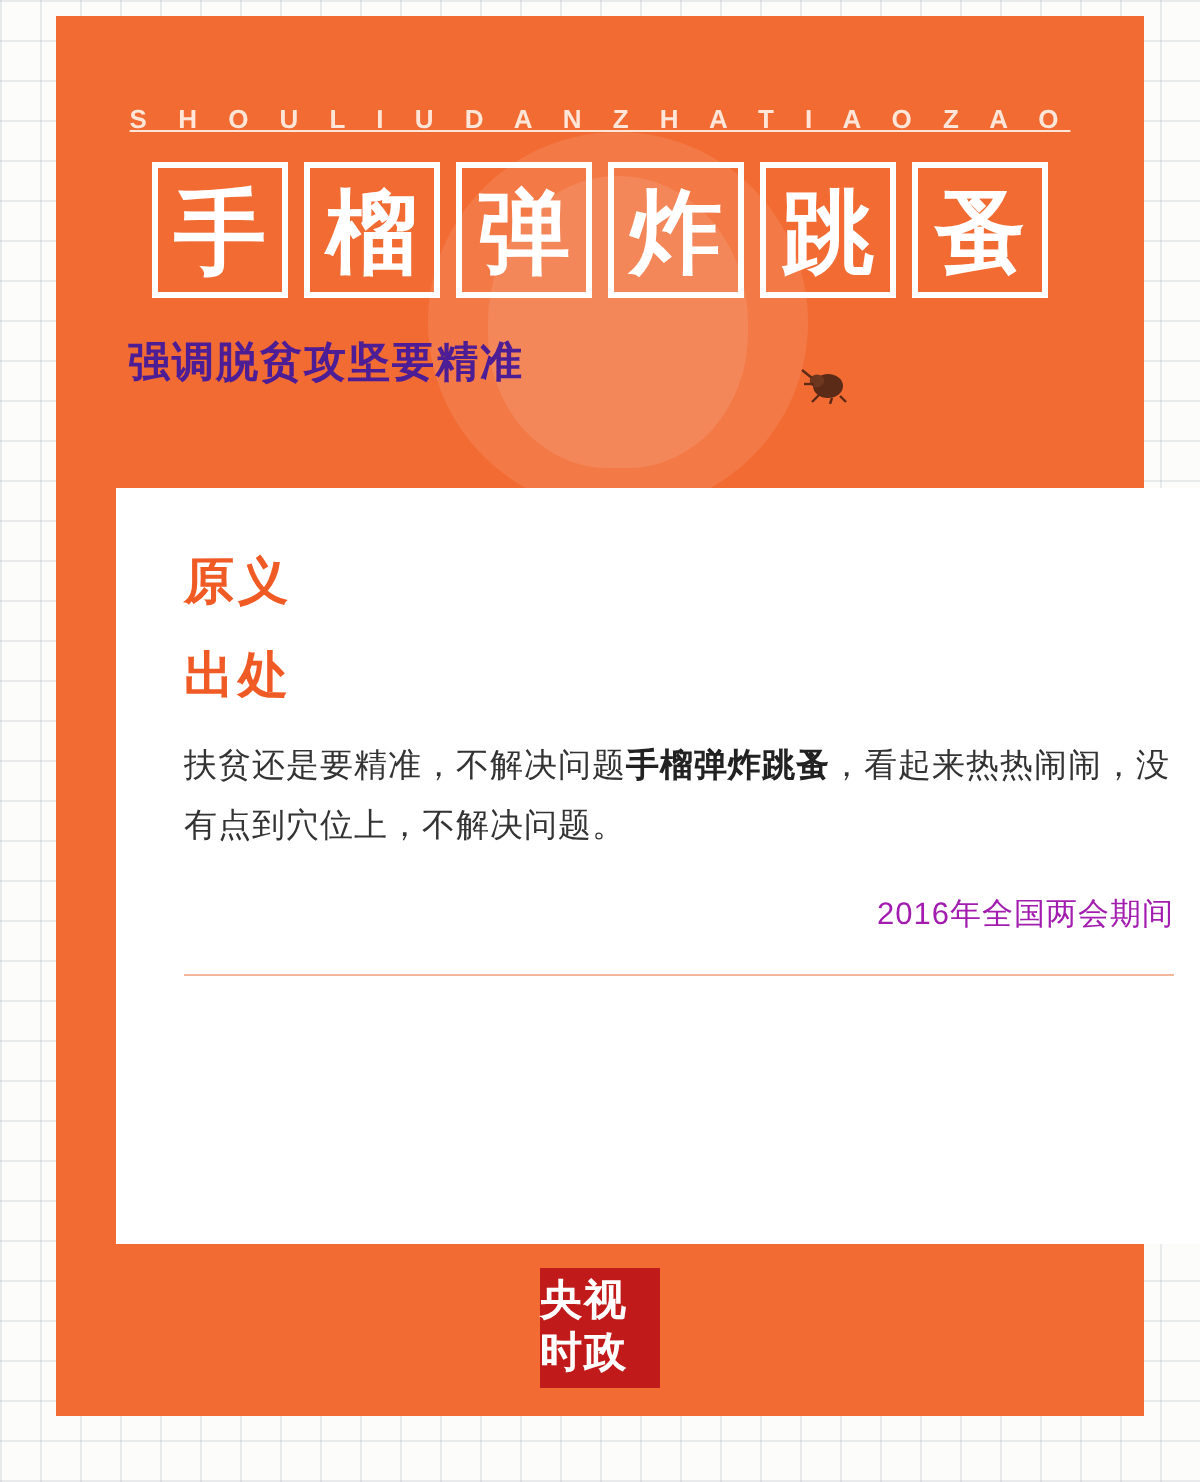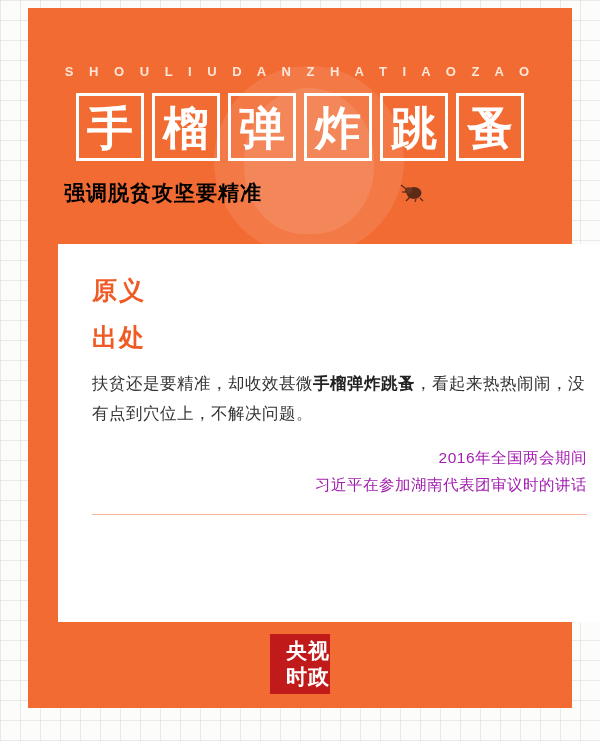--- a/index.html
+++ b/index.html
@@ -56,23 +56,24 @@
     height: 146px;
     border-radius: 50% 50% 46% 46%;
     background: rgba(255,255,255,0.10);
   }
   .pinyin {
     position: relative;
     text-align: center;
     color: #ffe6d8;
     font-size: 13px;
     letter-spacing: 6px;
-    padding-top: 56px;
+    padding-top: 44px;
     font-weight: 600;
     white-space: nowrap;
+    text-decoration: underline;
   }
   .title-row {
     position: relative;
     display: flex;
     justify-content: center;
     gap: 8px;
     margin-top: 14px;
   }
   .title-box {
     width: 68px;
@@ -83,21 +84,21 @@
     line-height: 64px;
     text-align: center;
     font-weight: 700;
     font-family: "DejaVu Sans", "Liberation Sans", sans-serif;
     box-sizing: border-box;
   }
   .subtitle {
     position: relative;
     margin-top: 18px;
     margin-left: 36px;
-    color: #000000;
+    color: #4c1d95;
     font-size: 21px;
     font-weight: 700;
     letter-spacing: 1px;
   }
   .flea {
     position: absolute;
     left: 372px;
     top: 174px;
     width: 26px;
     height: 20px;
@@ -159,21 +160,21 @@
     position: absolute;
     left: 242px;
     top: 12px;
     width: 60px;
     height: 60px;
     background: #c01a1a;
     color: #ffffff;
     font-size: 21px;
     font-weight: 700;
     line-height: 26px;
-    text-align: right;
+    text-align: left;
     padding-top: 4px;
     box-sizing: border-box;
     letter-spacing: 1px;
   }
   .logo span { display: block; }
 </style>
 </head>
 <body>
 
 <div class="page">
@@ -203,25 +204,24 @@
         <path d="M10 15 L6 19" stroke="#5b2b18" stroke-width="1.2" fill="none"></path>
         <path d="M16 17 L15 20" stroke="#5b2b18" stroke-width="1.2" fill="none"></path>
         <path d="M20 16 L23 19" stroke="#5b2b18" stroke-width="1.2" fill="none"></path>
       </svg>
     </div>
 
     <div class="sheet">
       <h2 class="sec-head">原义</h2>
 
       <h2 class="sec-head second">出处</h2>
-      <p class="para"><span>扶贫还是要精准，却收效甚微</span><b>手榴弹炸跳蚤</b><span>，看起来热热闹闹，没有点到穴位上，不解决问题。</span></p>
+      <p class="para"><span>扶贫还是要精准，不解决问题</span><b>手榴弹炸跳蚤</b><span>，看起来热热闹闹，没有点到穴位上，不解决问题。</span></p>
 
       <div class="attribution">
         <div>2016年全国两会期间</div>
-        <div>习近平在参加湖南代表团审议时的讲话</div>
       </div>
 
       <hr class="rule">
     </div>
 
     <div class="footer">
       <div class="logo">
         <span>央视</span>
         <span>时政</span>
       </div>

